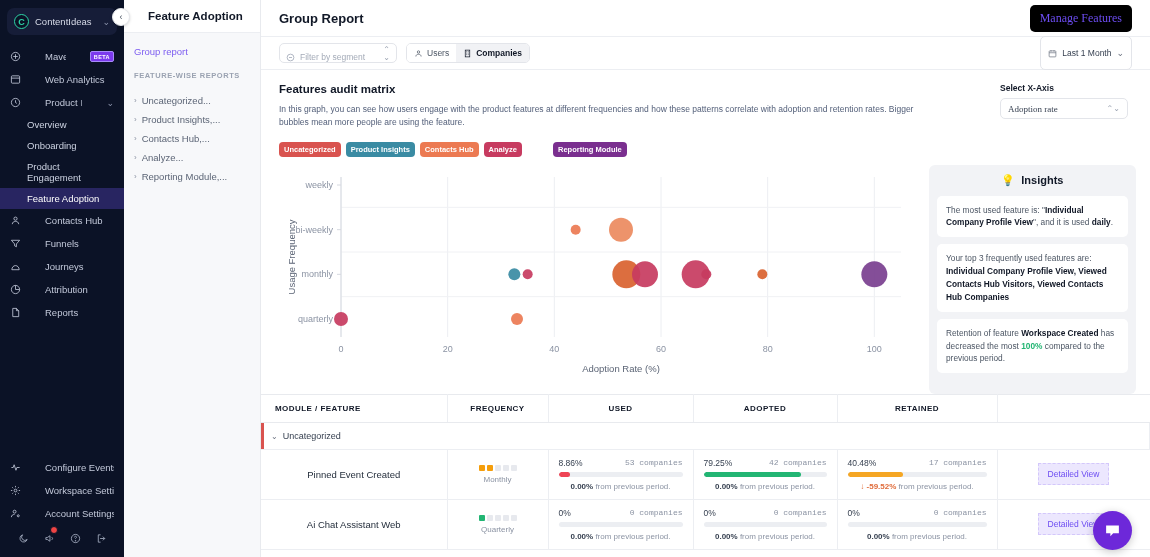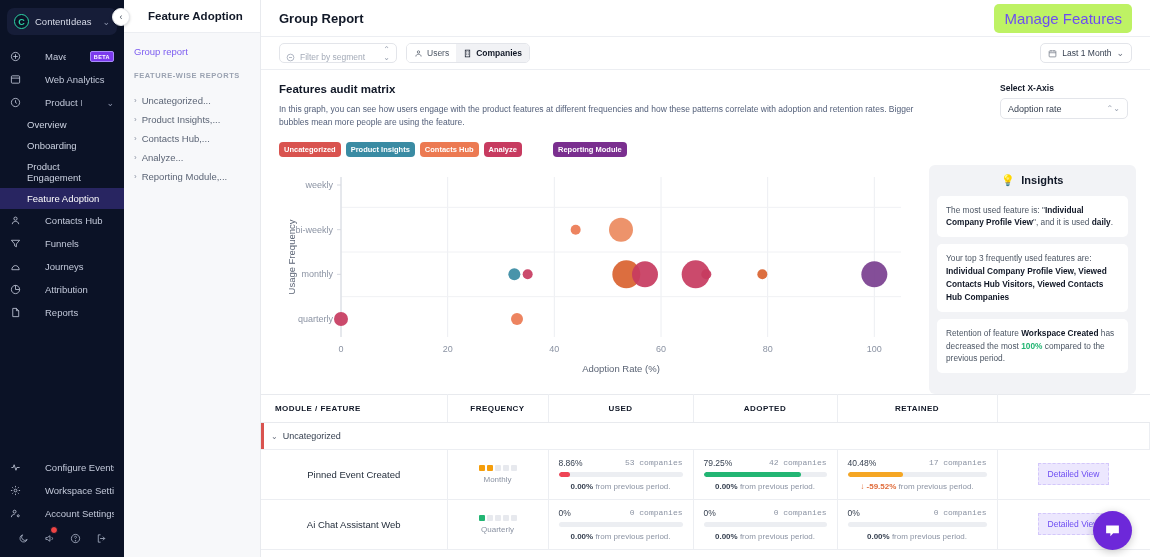--- a/index.html
+++ b/index.html
@@ -100,23 +100,23 @@
 
   
   .main { flex: 1; height: 557px; overflow: hidden; background: #fff; display: flex; flex-direction: column; }
   .main-header {
     height: 37px; flex: 0 0 37px; display: flex; align-items: center;
     justify-content: space-between; padding: 0 18px;
     border-bottom: 1px solid #eceef2; background: #fff;
   }
   .page-title { font-size: 13px; font-weight: 700; color: #111827; }
   .btn-manage {
-    background: #bef264; color: #6d4df2; border: none; border-radius: 5px;
-    padding: 6px 10px; font-size: 15px; cursor: pointer;
-    font-family: Liberation Sans, sans-serif; font-weight: 500;
+    background: #000000; color: #6d4df2; border: none; border-radius: 5px;
+    padding: 6px 10px; font-size: 12px; cursor: pointer;
+    font-family: Liberation Serif, serif; font-weight: 500;
   }
 
   .toolbar {
     height: 33px; flex: 0 0 33px; display: flex; align-items: center;
     justify-content: space-between; padding: 0 18px;
     border-bottom: 1px solid #eceef2; background: #fff;
   }
   .tb-left { display: flex; align-items: center; gap: 9px; }
   .segment-input {
     display: flex; align-items: flex-end; gap: 5px;
@@ -131,38 +131,38 @@
     overflow: hidden; height: 20px; background: #fff;
   }
   .toggle-btn {
     display: flex; align-items: center; gap: 4px; padding: 0 7px;
     font-size: 8.5px; color: #4b5563; cursor: pointer; background: #fff;
   }
   .toggle-btn.active { background: #f1f2f5; color: #111827; font-weight: 600; }
   .toggle-btn svg { width: 9px; height: 9px; display: block; }
   .date-picker {
     display: flex; align-items: center; gap: 5px;
-    border: 1px solid #e3e5ea; border-radius: 5px; height: 20px;
+    border: 1px solid #e3e5ea; border-radius: 5px; height: 34px;
     padding: 0 7px; font-size: 8.5px; color: #374151; background: #fff; cursor: pointer;
   }
   .date-picker svg { width: 9px; height: 9px; display: block; color: #6b7280; }
 
   
   .scroll-area { flex: 1; overflow: hidden; background: #fff; }
 
   .audit-card { padding: 13px 18px 0 18px; position: relative; }
   .audit-title { font-size: 11.5px; font-weight: 700; color: #111827; margin-bottom: 8px; }
   .audit-desc { font-size: 8.5px; color: #54607a; line-height: 1.5; max-width: 660px; }
 
   .xaxis-ctl { position: absolute; right: 22px; top: 13px; width: 128px; }
   .xaxis-label { font-size: 8.5px; font-weight: 700; color: #111827; margin-bottom: 5px; }
   .xaxis-select {
     display: flex; align-items: center; justify-content: space-between;
     border: 1px solid #e3e5ea; border-radius: 5px; background: #fff;
-    height: 21px; padding: 0 7px; font-size: 9px; color: #374151; cursor: pointer;
+    height: 21px; padding: 0 7px; font-size: 9px; color: #374151; cursor: pointer; font-family: Liberation Serif, serif;
   }
   .updown { color: #9aa2b1; font-size: 8px; line-height: 1; }
 
   .legend-row { display: flex; gap: 5px; padding: 13px 18px 0 18px; flex-wrap: wrap; }
   .chip {
     color: #fff; font-size: 7.5px; font-weight: 600; border-radius: 4px;
     padding: 3px 5px; cursor: pointer; white-space: nowrap;
   }
 
   .chart-insights { display: flex; gap: 0; padding: 8px 0 0 0; }

